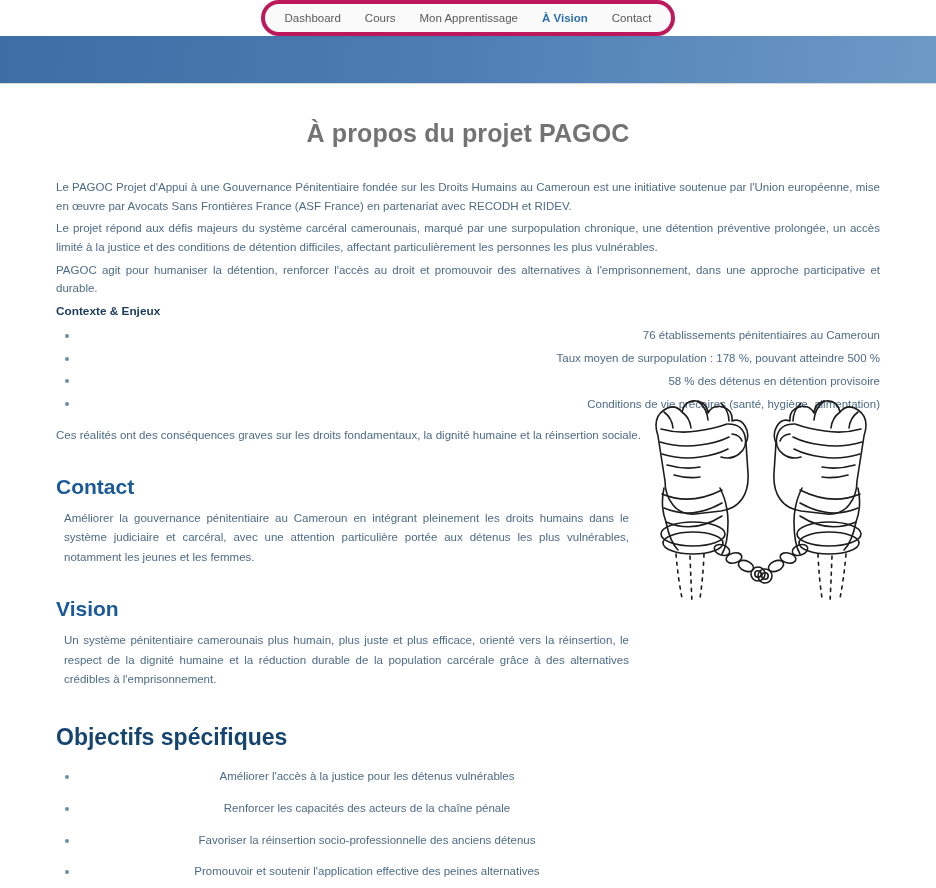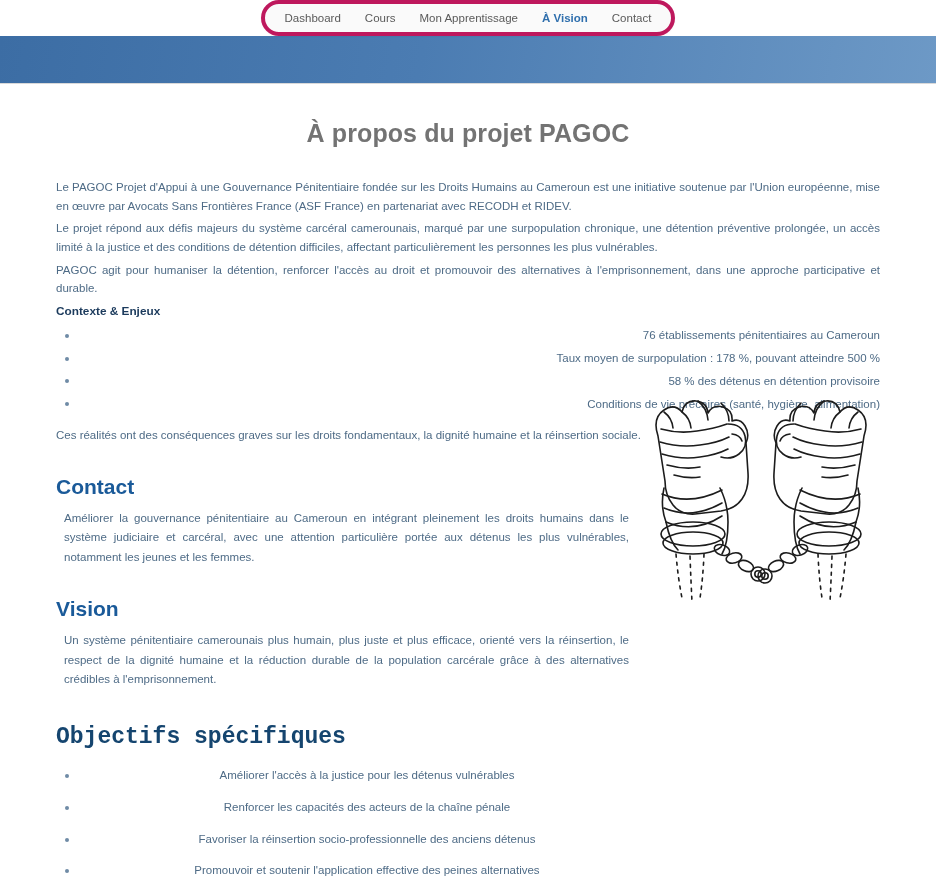--- a/index.html
+++ b/index.html
@@ -106,21 +106,20 @@
   h2.section {
     font-size: 21px;
     color: #1a5a99;
     font-weight: bold;
     margin: 30px 0 10px 0;
   }
   h2.section.big {
     font-size: 23px;
     color: #15456f;
     margin-top: 34px;
-    font-family: Liberation Mono, monospace;
   }
   p.section-text {
     margin: 8px;
     font-size: 11.5px;
     line-height: 1.7;
     color: #4e6b86;
   }
 
   ul.objectives {
     margin: 10px 0 0 0;

